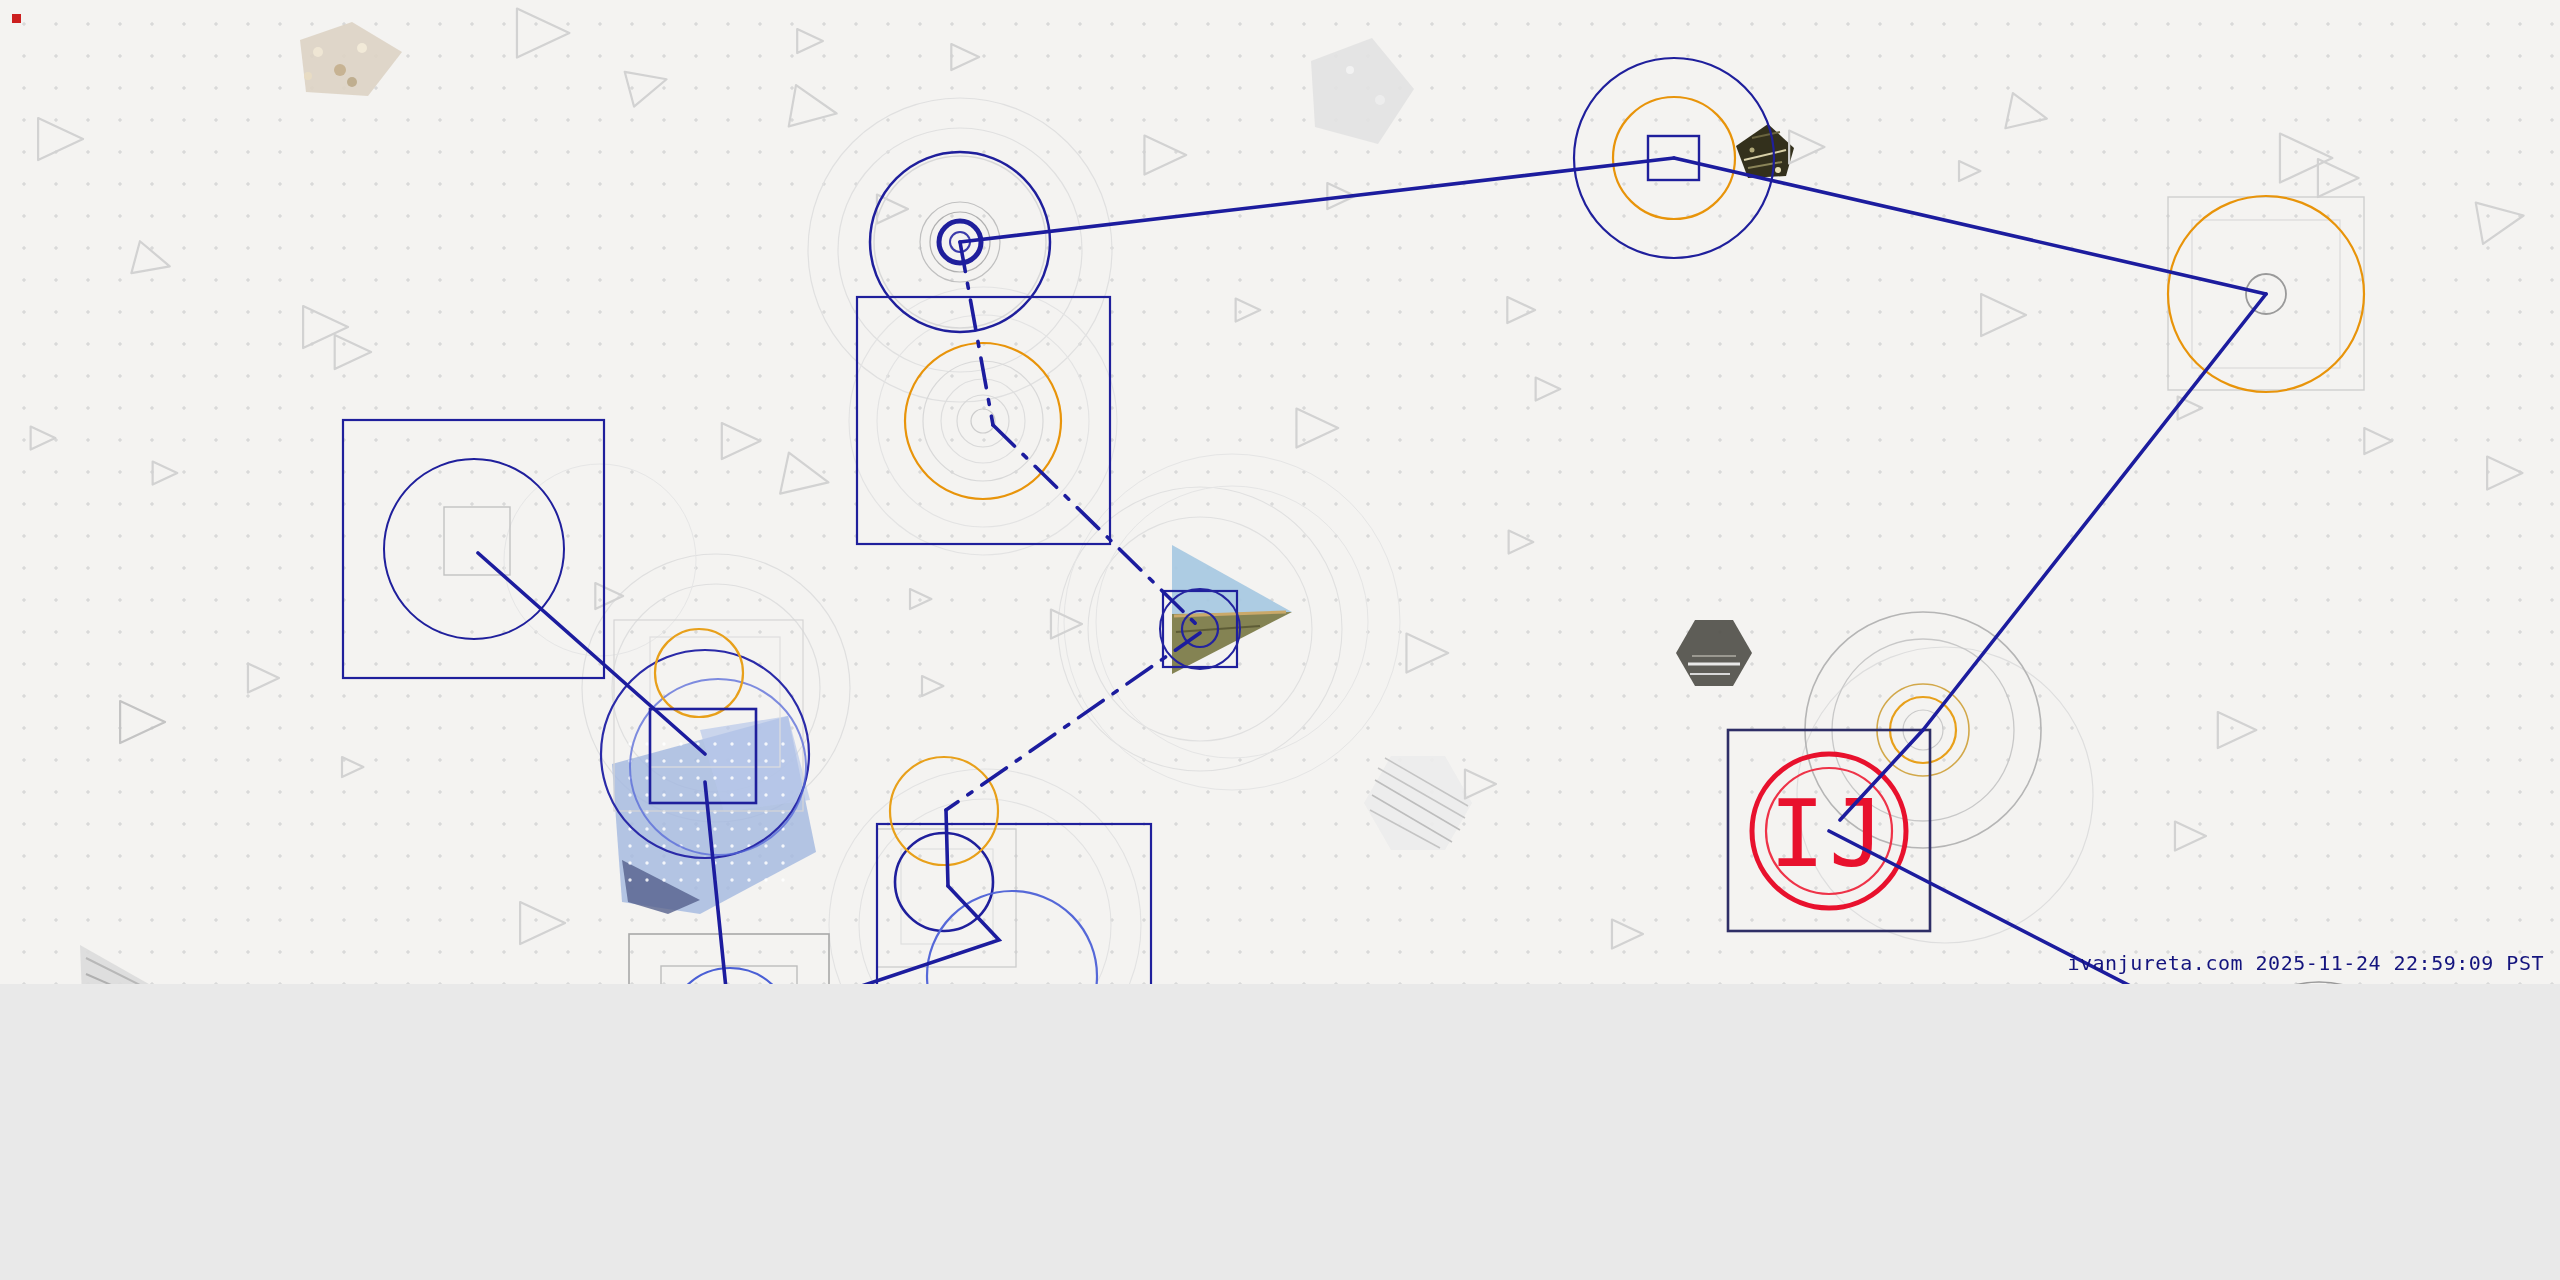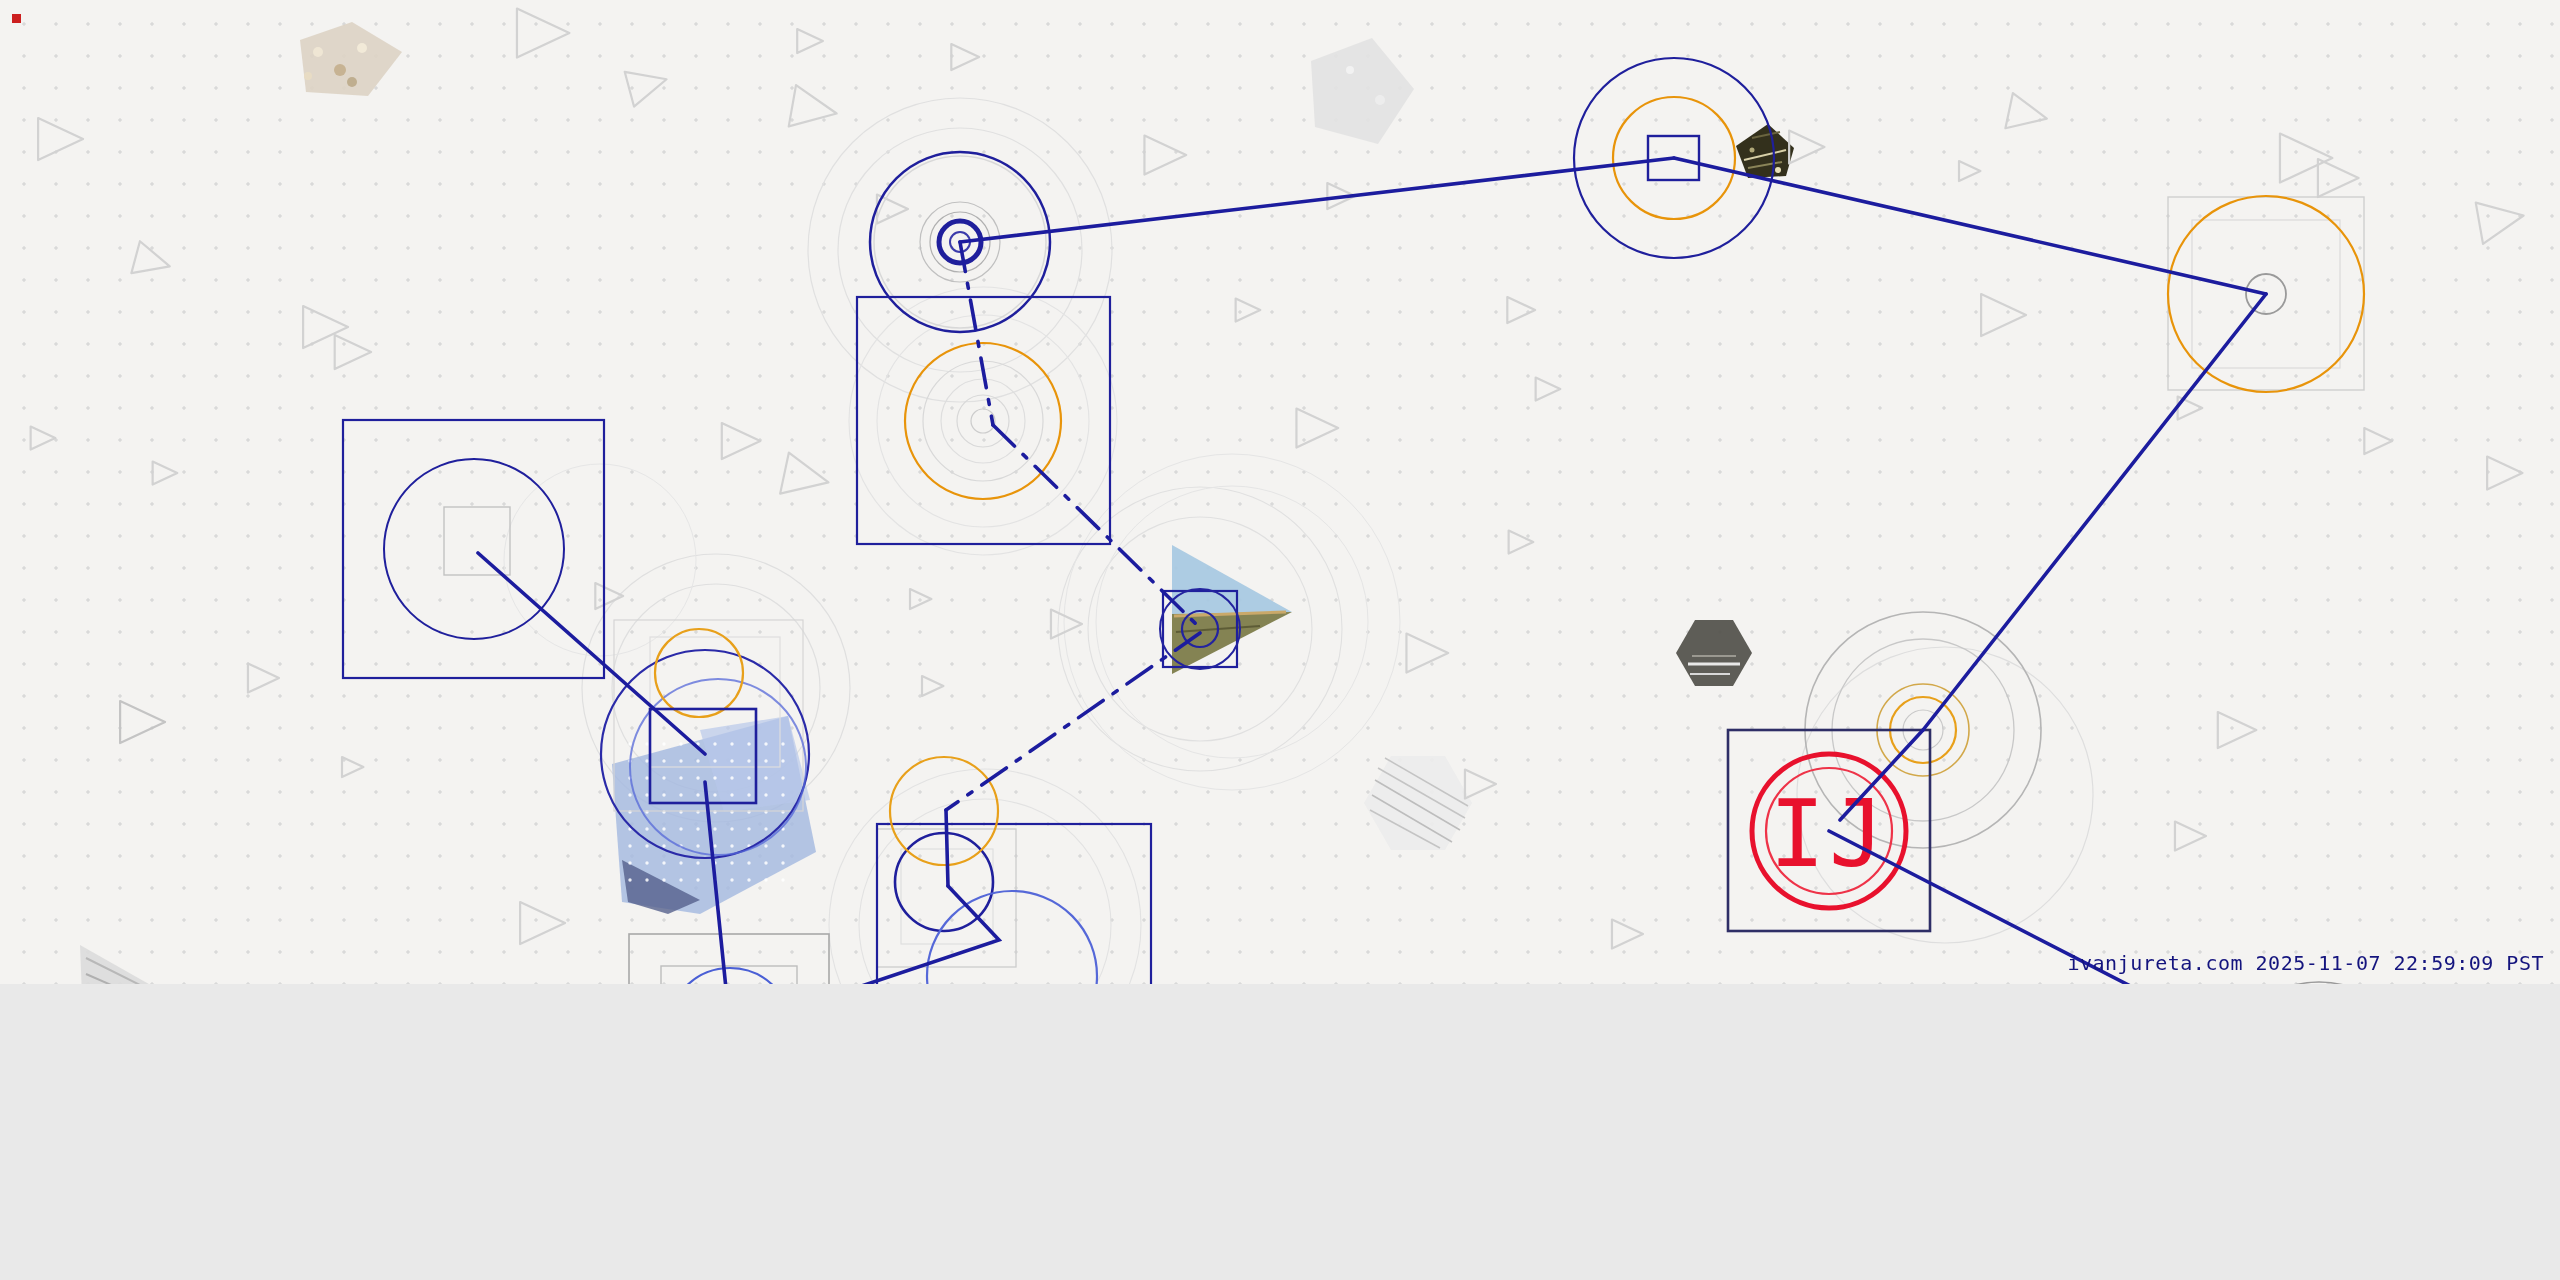--- a/index.html
+++ b/index.html
@@ -351,14 +351,14 @@
         <polyline points="993,425 1197,625" fill="none" stroke="#1c1c9e" stroke-width="3.6" stroke-linecap="round" stroke-dasharray="30 12 5 12"></polyline>
         <polyline points="1200,633 946,810" fill="none" stroke="#1c1c9e" stroke-width="3.6" stroke-linecap="round" stroke-dasharray="30 12 5 12"></polyline>
         <polyline points="946,810 948,886" fill="none" stroke="#1c1c9e" stroke-width="3.6" stroke-linecap="round" stroke-dasharray="none"></polyline>
         <polyline points="948,886 999,940 730,1030" fill="none" stroke="#1c1c9e" stroke-width="3.6" stroke-linecap="round" stroke-dasharray="none"></polyline>
         <polyline points="478,553 705,754" fill="none" stroke="#1c1c9e" stroke-width="3.6" stroke-linecap="round" stroke-dasharray="none"></polyline>
         <polyline points="705,782 730,1028" fill="none" stroke="#1c1c9e" stroke-width="3.6" stroke-linecap="round" stroke-dasharray="none"></polyline>
       </g>
       <rect x="12" y="14" width="9" height="9" fill="#cc1f1f"></rect>
       <rect x="12" y="1253" width="9" height="9" fill="#cc1f1f"></rect>
     </svg>
-  <div class="footer">ivanjureta.com 2025-11-07 22:59:09 PST</div>
+  <div class="footer">ivanjureta.com 2025-11-24 22:59:09 PST</div>
 </div>
 
 </body></html>

